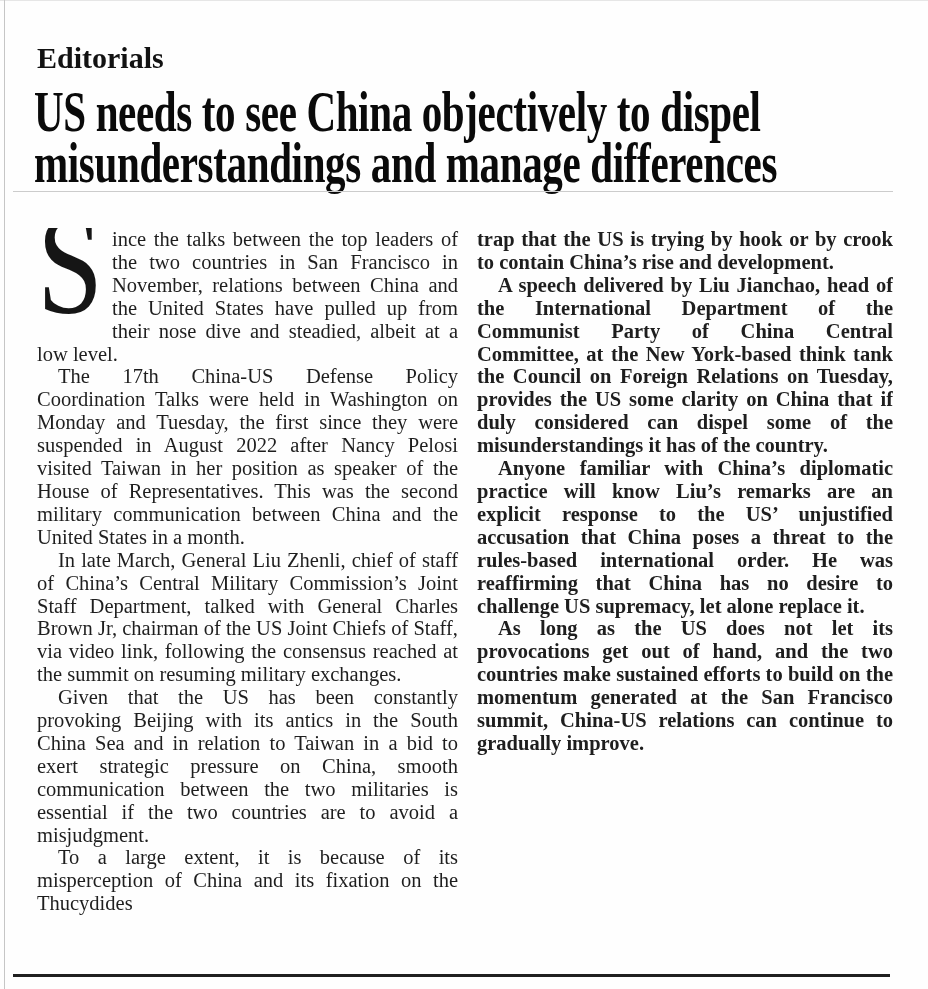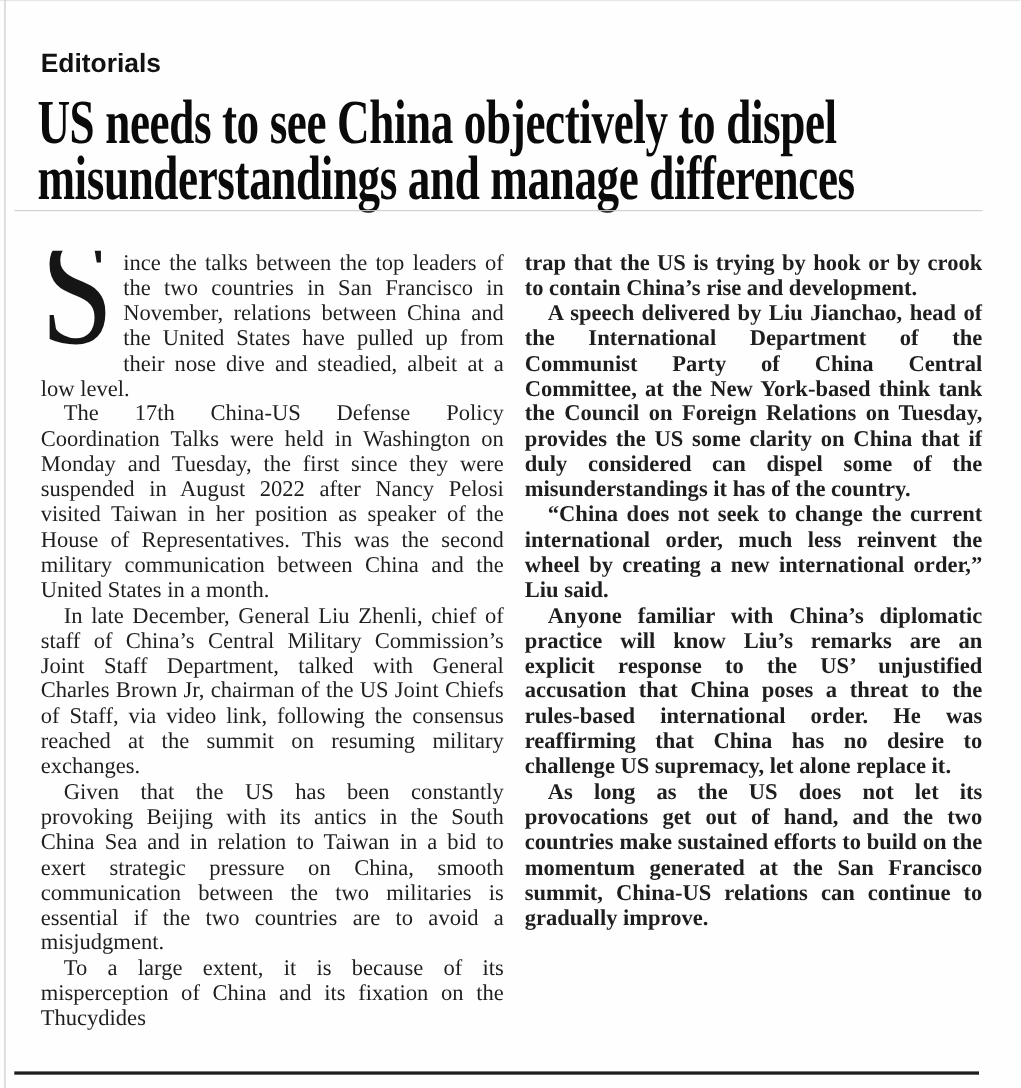--- a/index.html
+++ b/index.html
@@ -23,23 +23,23 @@
   }
   .left-rule {
     position: absolute;
     left: 4px; top: 0; bottom: 0;
     width: 1px;
     background: #c6c6c6;
   }
   .kicker {
     position: absolute;
     left: 37px; top: 44px;
-    font-family: Liberation Sans, sans-serif;
+    font-family: Liberation Serif, serif;
     font-weight: bold;
-    font-size: 24px;
+    font-size: 30px;
     line-height: 28px;
     color: #121212;
     letter-spacing: 0px;
   }
   .headline {
     position: absolute;
     left: 34px; top: 86px;
     margin: 0;
     height: 104px;
     font-family: "Liberation Serif", serif;
@@ -123,29 +123,28 @@
     </span>
   </h1>
 
   <div class="rule-light"></div>
 
   <div class="columns">
 
     <div class="col col-left">
       <p class="para lead"><span class="dropcap">S</span><span>ince the talks between the top leaders of the two countries in San Francisco in November, relations between China and the United States have pulled up from their nose dive and steadied, albeit at a low level.</span></p>
       <p class="para">The 17th China-US Defense Policy Coordination Talks were held in Washington on Monday and Tuesday, the first since they were suspended in August 2022 after Nancy Pelosi visited Taiwan in her position as speaker of the House of Representatives. This was the second military communication between China and the United States in a month.</p>
-      <p class="para">In late December, General Liu Zhenli, chief of staff of China’s Central Military Commission’s Joint Staff Department, talked with General Charles Brown Jr, chairman of the US Joint Chiefs of Staff, via video link, following the consensus reached at the summit on resuming military exchanges.</p>
+      <p class="para">In late March, General Liu Zhenli, chief of staff of China’s Central Military Commission’s Joint Staff Department, talked with General Charles Brown Jr, chairman of the US Joint Chiefs of Staff, via video link, following the consensus reached at the summit on resuming military exchanges.</p>
       <p class="para">Given that the US has been constantly provoking Beijing with its antics in the South China Sea and in relation to Taiwan in a bid to exert strategic pressure on China, smooth communication between the two militaries is essential if the two countries are to avoid a misjudgment.</p>
       <p class="para">To a large extent, it is because of its misperception of China and its fixation on the Thucydides</p>
     </div>
 
     <div class="col col-right">
       <p class="para continuation">trap that the US is trying by hook or by crook to contain China’s rise and development.</p>
       <p class="para">A speech delivered by Liu Jianchao, head of the International Department of the Communist Party of China Central Committee, at the New York-based think tank the Council on Foreign Relations on Tuesday, provides the US some clarity on China that if duly considered can dispel some of the misunderstandings it has of the country.</p>
-      <p class="para">“China does not seek to change the current international order, much less reinvent the wheel by creating a new international order,” Liu said.</p>
       <p class="para">Anyone familiar with China’s diplomatic practice will know Liu’s remarks are an explicit response to the US’ unjustified accusation that China poses a threat to the rules-based international order. He was reaffirming that China has no desire to challenge US supremacy, let alone replace it.</p>
       <p class="para">As long as the US does not let its provocations get out of hand, and the two countries make sustained efforts to build on the momentum generated at the San Francisco summit, China-US relations can continue to gradually improve.</p>
     </div>
 
   </div>
 
   <div class="rule-dark"></div>
 
 </div>
 

